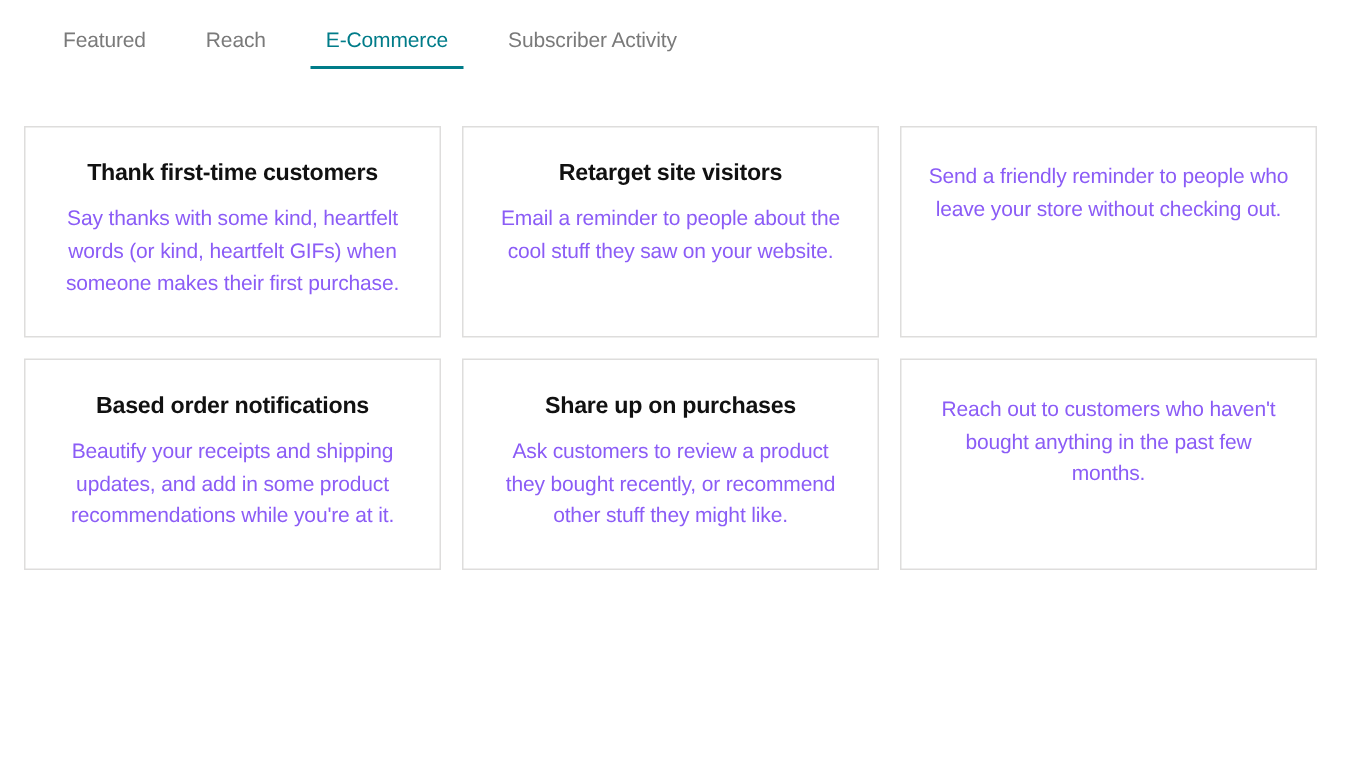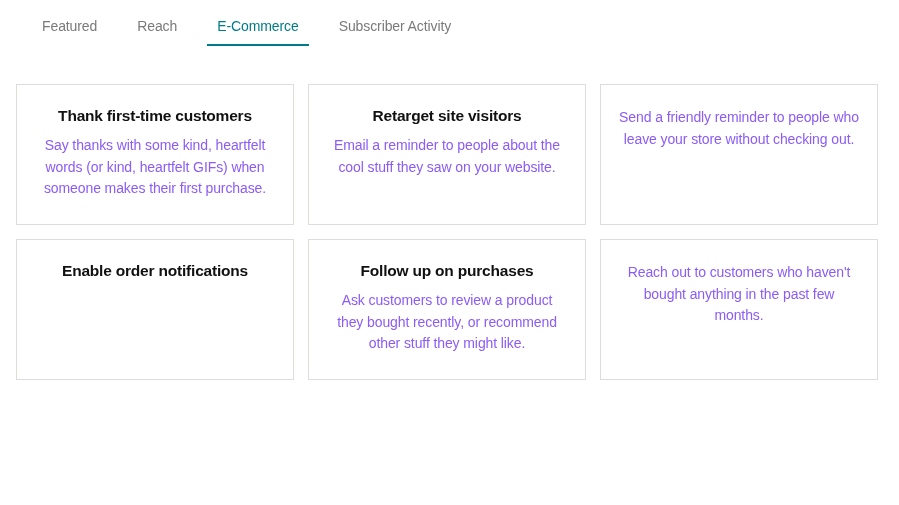--- a/index.html
+++ b/index.html
@@ -85,22 +85,23 @@
     <div class="card-desc">Say thanks with some kind, heartfelt words (or kind, heartfelt GIFs) when someone makes their first purchase.</div>
   </div>
   <div class="card">
     <div class="card-title">Retarget site visitors</div>
     <div class="card-desc">Email a reminder to people about the cool stuff they saw on your website.</div>
   </div>
   <div class="card">
     <div class="card-desc">Send a friendly reminder to people who leave your store without checking out.</div>
   </div>
   <div class="card">
-    <div class="card-title">Enable order notifications</div>
+    <div class="card-title">Based order notifications</div>
+    <div class="card-desc">Beautify your receipts and shipping updates, and add in some product recommendations while you're at it.</div>
   </div>
   <div class="card">
-    <div class="card-title">Follow up on purchases</div>
+    <div class="card-title">Share up on purchases</div>
     <div class="card-desc">Ask customers to review a product they bought recently, or recommend other stuff they might like.</div>
   </div>
   <div class="card">
     <div class="card-desc">Reach out to customers who haven't bought anything in the past few months.</div>
   </div>
 </div>
 
 </body></html>

